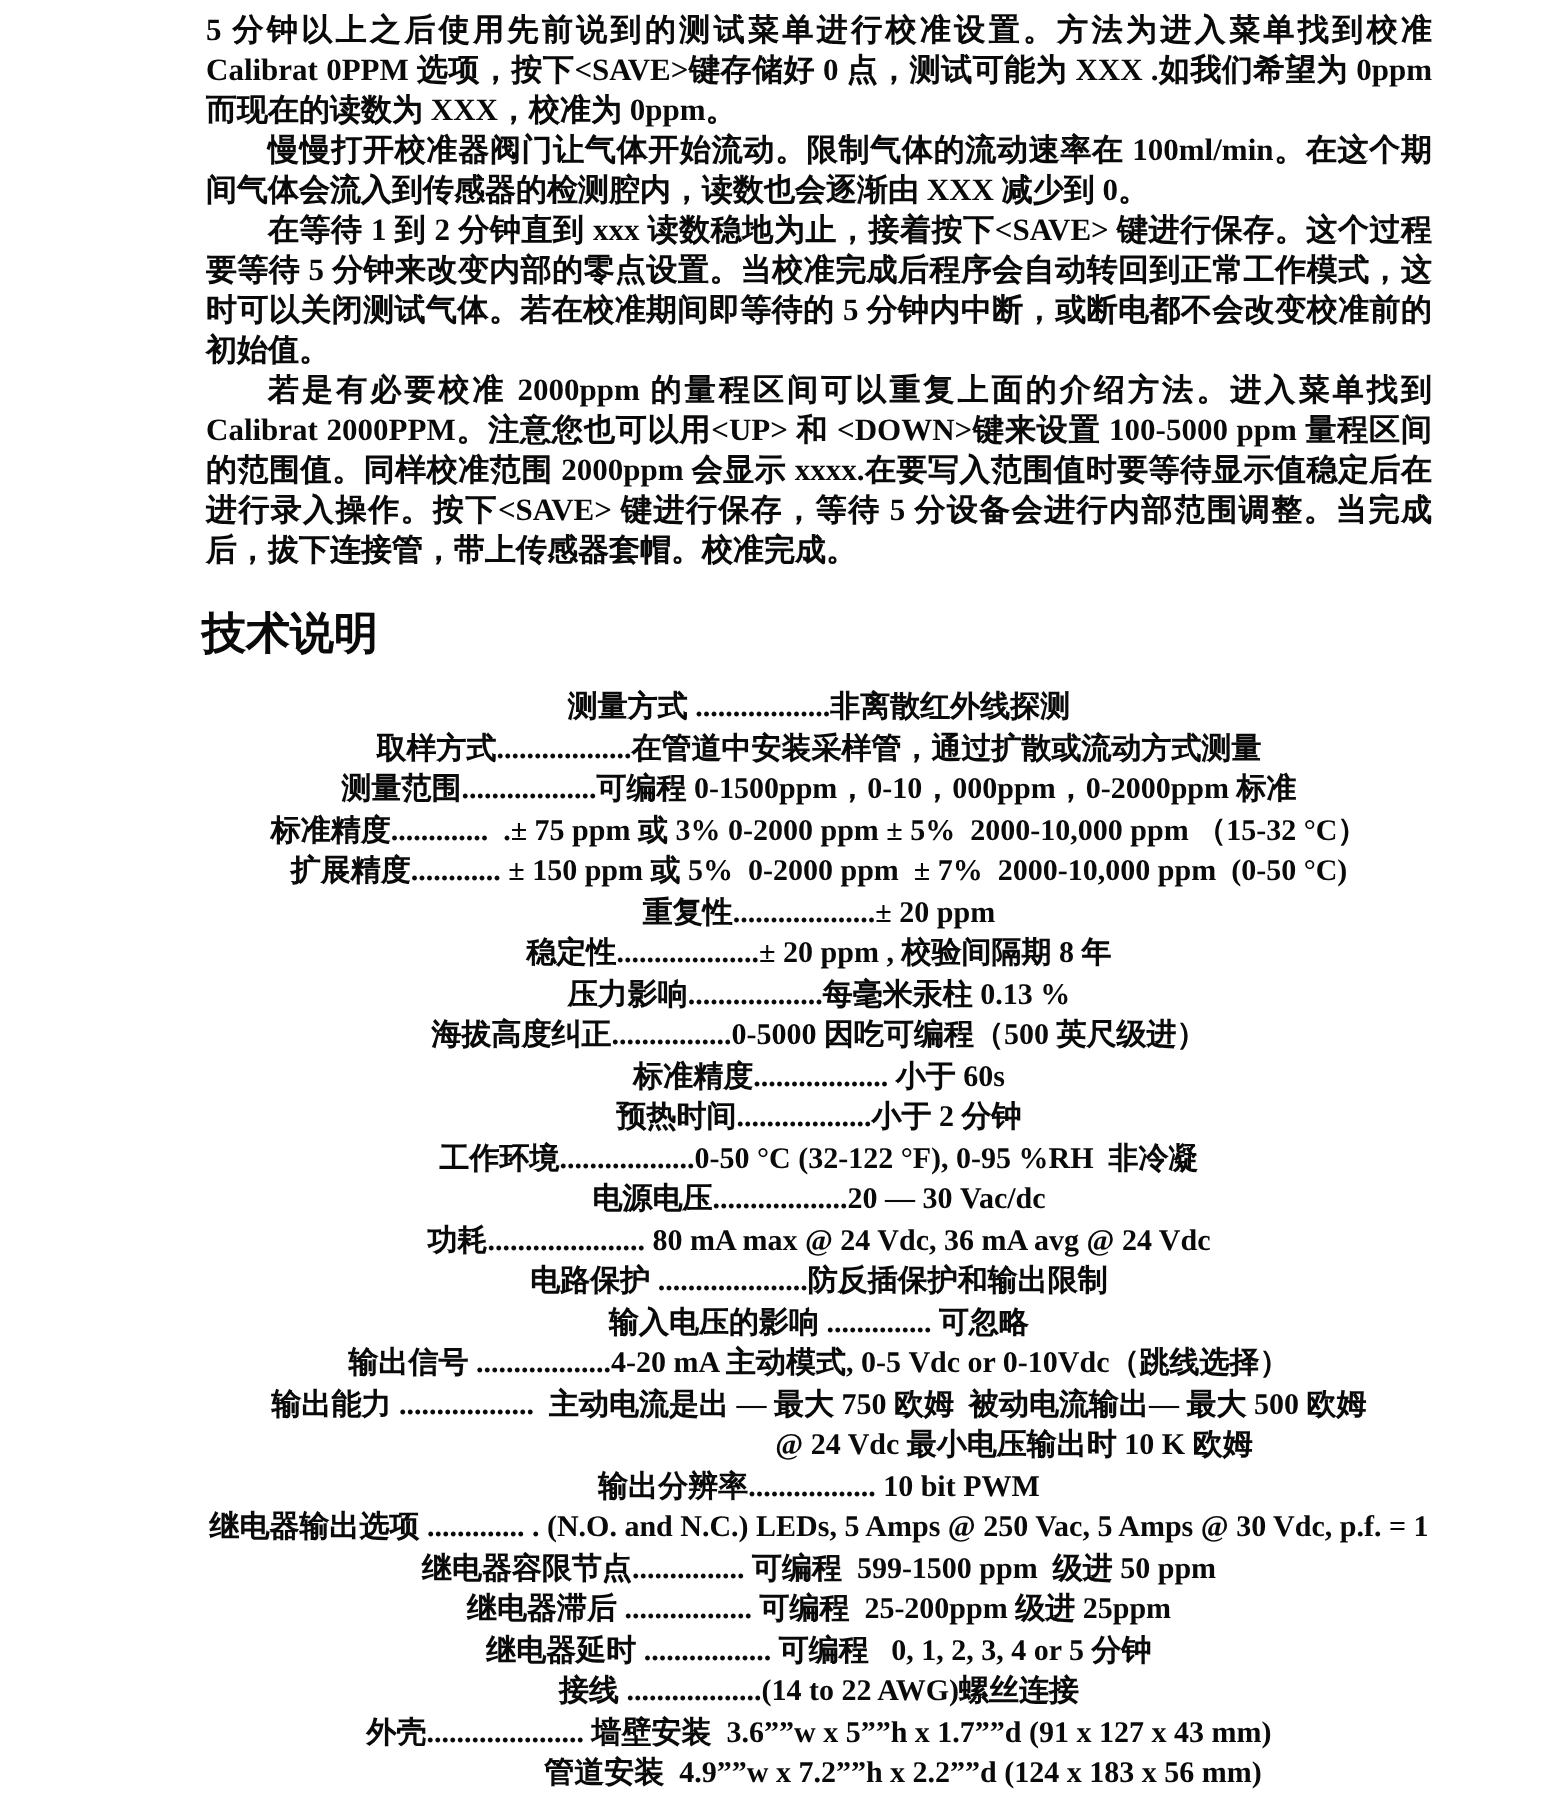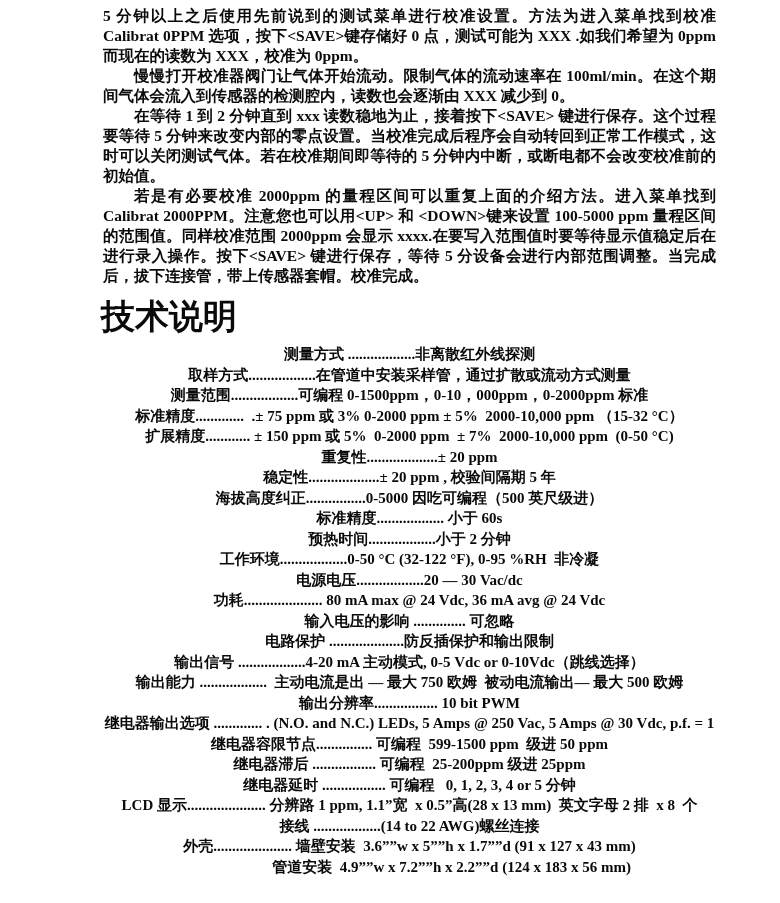--- a/index.html
+++ b/index.html
@@ -16,21 +16,21 @@
     overflow: hidden;
   }
   .para {
     margin: 0;
     font-size: 15.5px;
     line-height: 20px;
     text-align: justify;
   }
   .para.first-indent { text-indent: 2em; font-family: Liberation Serif, serif; }
   .section-title {
-    font-size: 34px;
+    font-size: 22px;
     line-height: 40px;
     margin: 11px 0 7px -2px;
     font-weight: bold;
   }
   .spec-line {
     margin: 0;
     font-size: 15px;
     line-height: 20.5px;
     white-space: pre-wrap;
     text-align: center;
@@ -49,34 +49,35 @@
       <p class="para first-indent">若是有必要校准 2000ppm 的量程区间可以重复上面的介绍方法。进入菜单找到 Calibrat 2000PPM。注意您也可以用&lt;UP&gt; 和 &lt;DOWN&gt;键来设置 100-5000 ppm 量程区间的范围值。同样校准范围 2000ppm 会显示 xxxx.在要写入范围值时要等待显示值稳定后在进行录入操作。按下&lt;SAVE&gt; 键进行保存，等待 5 分设备会进行内部范围调整。当完成后，拔下连接管，带上传感器套帽。校准完成。</p>
     </div>
   <h1 class="section-title">技术说明</h1>
   <div id="specs">
       <div class="spec-line">测量方式 ..................非离散红外线探测</div>
       <div class="spec-line">取样方式..................在管道中安装采样管，通过扩散或流动方式测量</div>
       <div class="spec-line">测量范围..................可编程 0-1500ppm，0-10，000ppm，0-2000ppm 标准</div>
       <div class="spec-line">标准精度.............  .± 75 ppm 或 3% 0-2000 ppm ± 5%  2000-10,000 ppm （15-32 °C）</div>
       <div class="spec-line">扩展精度............ ± 150 ppm 或 5%  0-2000 ppm  ± 7%  2000-10,000 ppm  (0-50 °C)</div>
       <div class="spec-line">重复性...................± 20 ppm</div>
-      <div class="spec-line">稳定性...................± 20 ppm , 校验间隔期 5 年</div>
+      <div class="spec-line">稳定性...................± 20 ppm , 校验间隔期 8 年</div>
+      <div class="spec-line">压力影响..................每毫米汞柱 0.13 %</div>
       <div class="spec-line">海拔高度纠正................0-5000 因吃可编程（500 英尺级进）</div>
       <div class="spec-line">标准精度.................. 小于 60s</div>
       <div class="spec-line">预热时间..................小于 2 分钟</div>
       <div class="spec-line">工作环境..................0-50 °C (32-122 °F), 0-95 %RH  非冷凝</div>
       <div class="spec-line">电源电压..................20 — 30 Vac/dc</div>
       <div class="spec-line">功耗..................... 80 mA max @ 24 Vdc, 36 mA avg @ 24 Vdc</div>
+      <div class="spec-line">电路保护 ....................防反插保护和输出限制</div>
       <div class="spec-line">输入电压的影响 .............. 可忽略</div>
-      <div class="spec-line">电路保护 ....................防反插保护和输出限制</div>
       <div class="spec-line">输出信号 ..................4-20 mA 主动模式, 0-5 Vdc or 0-10Vdc（跳线选择）</div>
       <div class="spec-line">输出能力 ..................  主动电流是出 — 最大 750 欧姆  被动电流输出— 最大 500 欧姆</div>
+      <div class="spec-line cont-1">@ 24 Vdc 最小电压输出时 10 K 欧姆</div>
       <div class="spec-line">输出分辨率................. 10 bit PWM</div>
       <div class="spec-line">继电器输出选项 ............. . (N.O. and N.C.) LEDs, 5 Amps @ 250 Vac, 5 Amps @ 30 Vdc, p.f. = 1</div>
       <div class="spec-line">继电器容限节点............... 可编程  599-1500 ppm  级进 50 ppm</div>
       <div class="spec-line">继电器滞后 ................. 可编程  25-200ppm 级进 25ppm</div>
       <div class="spec-line">继电器延时 ................. 可编程   0, 1, 2, 3, 4 or 5 分钟</div>
-      <div class="spec-line">LCD 显示..................... 分辨路 1 ppm, 1.1”宽  x 0.5”高(28 x 13 mm)  英文字母 2 排  x 8  个</div>
       <div class="spec-line">接线 ..................(14 to 22 AWG)螺丝连接</div>
       <div class="spec-line">外壳..................... 墙壁安装  3.6””w x 5””h x 1.7””d (91 x 127 x 43 mm)</div>
       <div class="spec-line cont-2">管道安装  4.9””w x 7.2””h x 2.2””d (124 x 183 x 56 mm)</div>
     </div>
 </div>
 
 </body></html>

